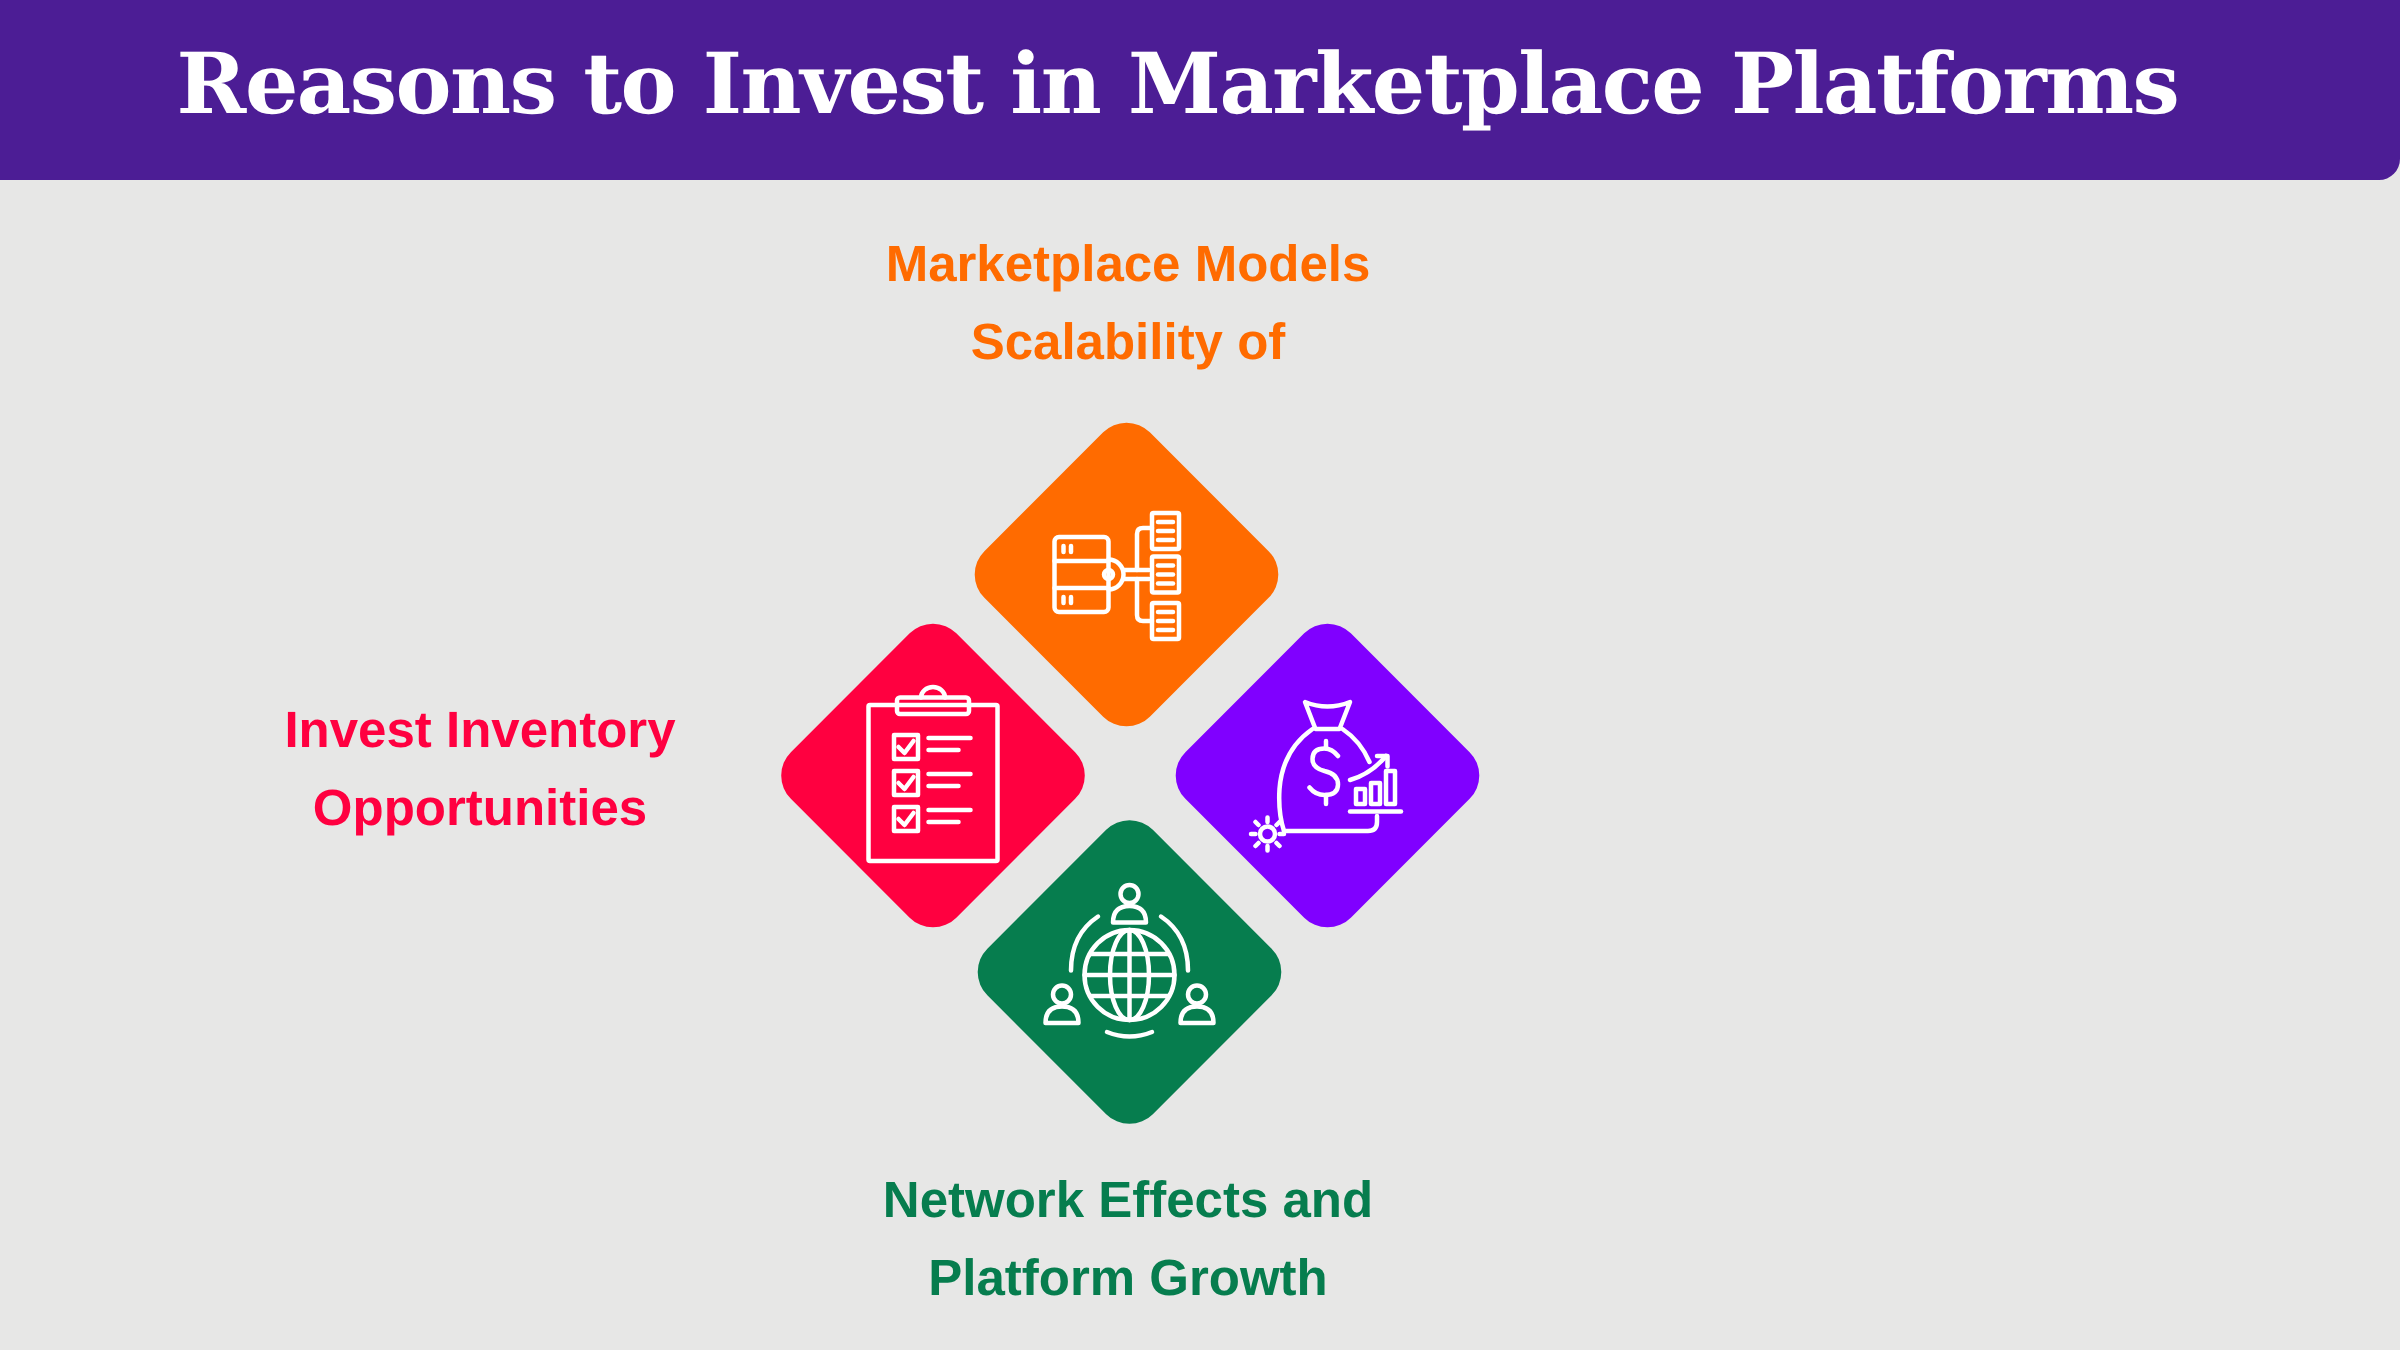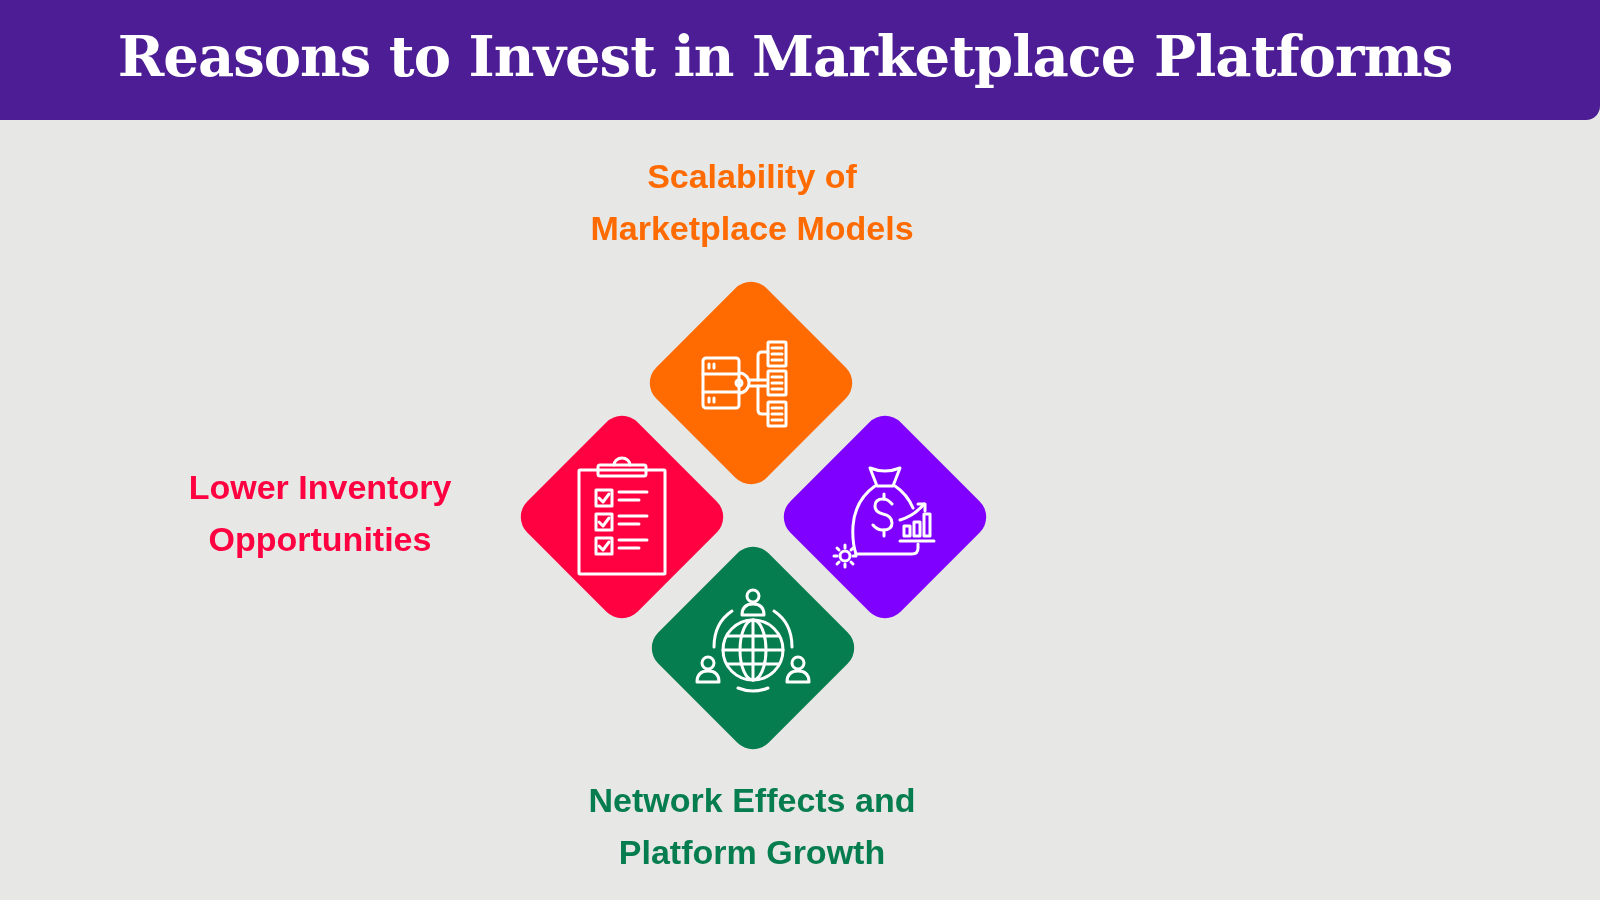--- a/index.html
+++ b/index.html
@@ -33,26 +33,26 @@
   .icon svg { width: 100%; height: 100%; display: block; }
 </style>
 </head>
 <body>
 
 <div class="banner">
   <h1>Reasons to Invest in Marketplace Platforms</h1>
 </div>
 
 <div class="label" style="left:551px; top:150px; width:402px; color:#ff6b00;">
+  <span>Marketplace Models</span>
   <span>Scalability of</span>
-  <span>Marketplace Models</span>
 </div>
 
 <div class="label" style="left:150px; top:461px; width:340px; color:#ff0040;">
-  <span>Lower Inventory</span>
+  <span>Invest Inventory</span>
   <span>Opportunities</span>
 </div>
 
 <div class="label" style="left:1010px; top:465px; width:400px; color:#8000ff;">
 </div>
 
 <div class="label" style="left:551px; top:774px; width:402px; color:#067d4e;text-align:center;">
   <span>Network Effects and</span>
   <span>Platform Growth</span>
 </div>

